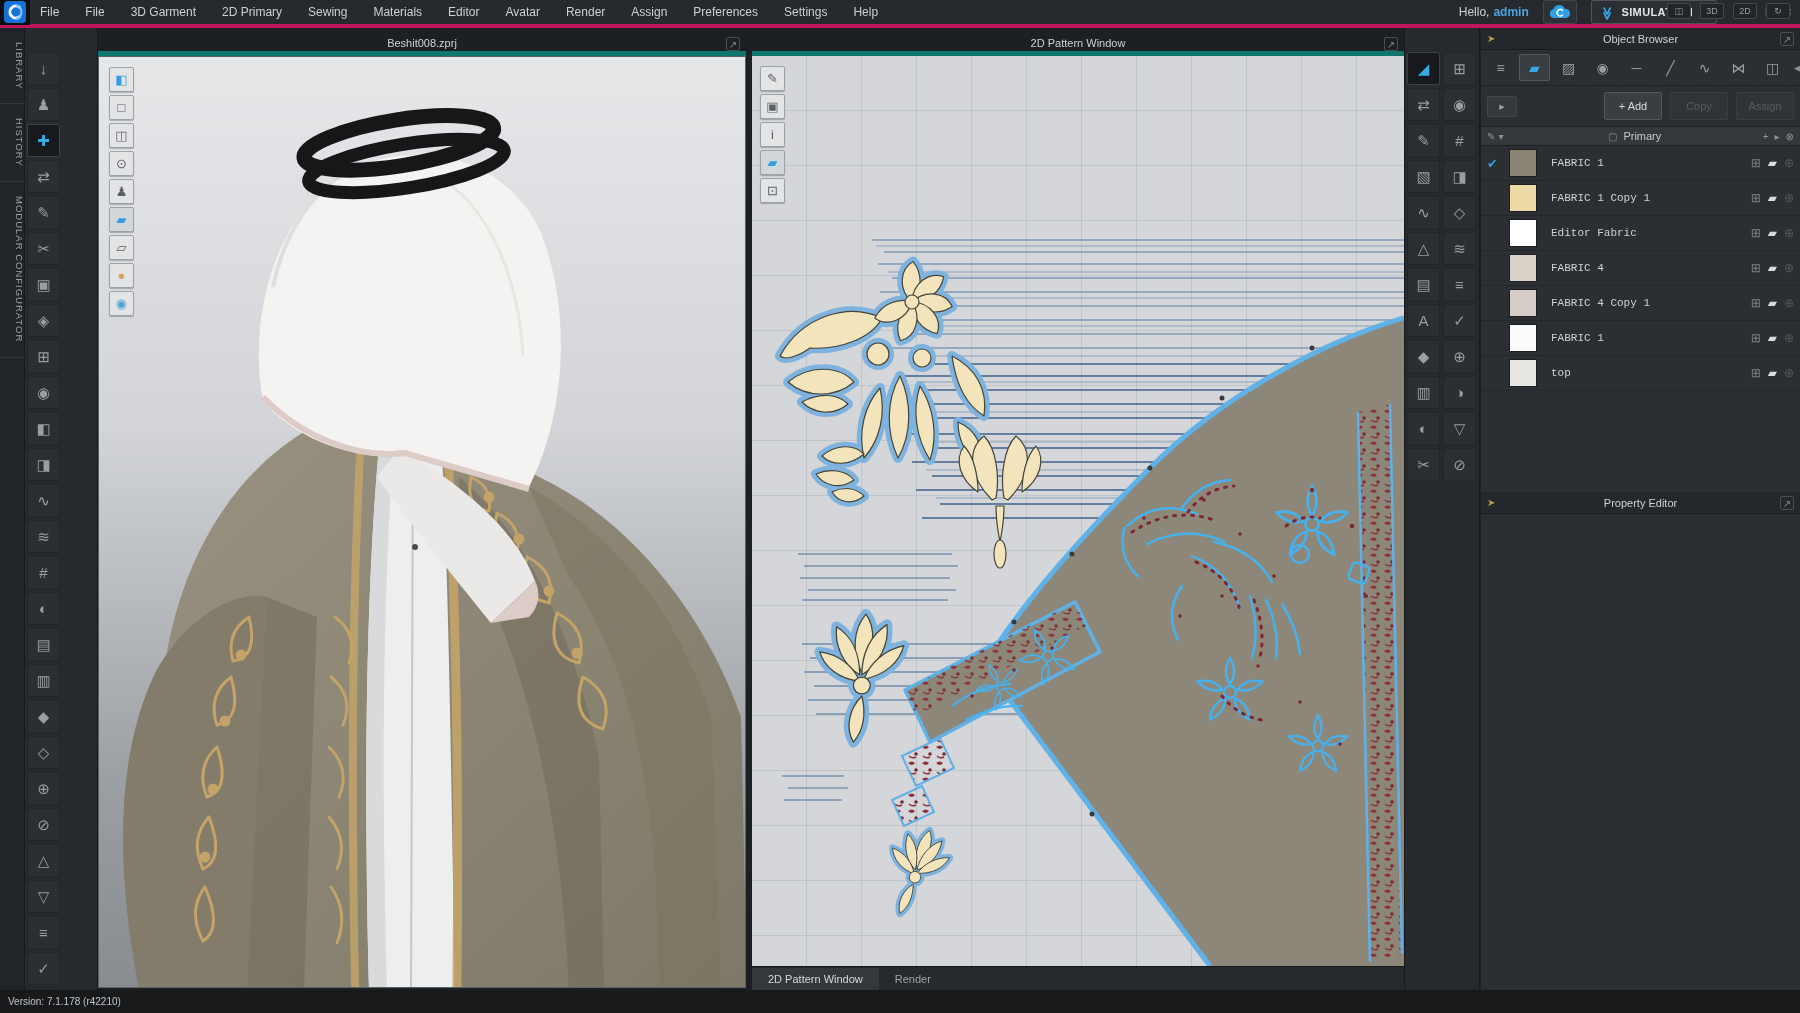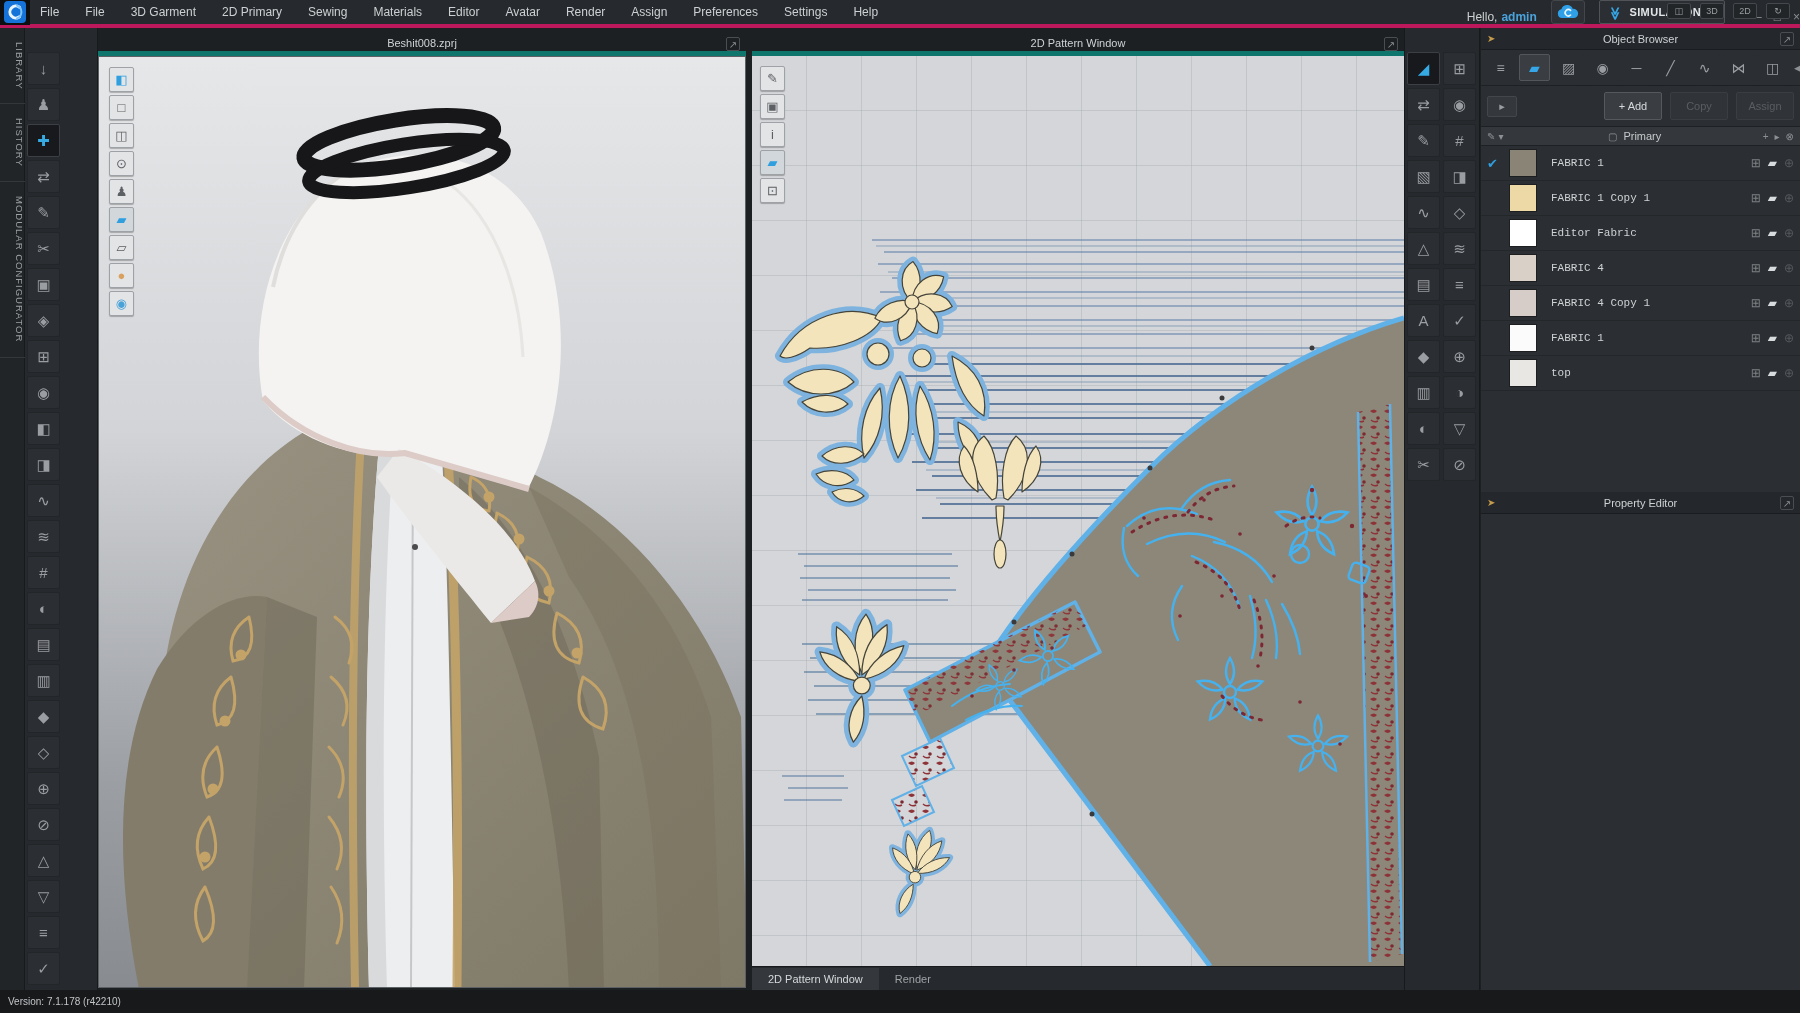--- a/index.html
+++ b/index.html
@@ -5,21 +5,21 @@
   html,body{margin:0;padding:0;background:#101214;}
   *{box-sizing:border-box;font-family:"Liberation Sans",sans-serif;}
   #stage{position:relative;width:1800px;height:1013px;background:#1d2023;overflow:hidden;color:#c8cbcd;}
 
   
   .topbar{position:absolute;left:0;top:0;width:1800px;height:28px;background:#26292d;display:flex;align-items:center;border-bottom:4px solid #be185d;}
   .logo{width:30px;height:26px;margin-right:10px;display:flex;align-items:center;justify-content:center;background:#0d0f11;}
   .logo svg{display:block;}
   .menus{display:flex;gap:26px;font-size:12px;color:#cdd0d2;}
   .menu-item{cursor:default;}
-  .topbar-right{margin-left:auto;display:flex;align-items:flex-end;gap:14px;font-size:12px;}
+  .topbar-right{margin-left:auto;display:flex;align-items:center;gap:14px;padding-right:8px;font-size:12px;}
   .greeting{color:#cdd0d2;}
   .greeting b{color:#4aa3dc;font-weight:bold;margin-left:4px;}
   .cloud-btn{width:34px;height:24px;border:1px solid #43474b;border-radius:3px;background:#2d3034;display:flex;align-items:center;justify-content:center;}
   .sim-btn{height:24px;border:1px solid #505459;border-radius:2px;background:#2b2e32;display:flex;align-items:center;gap:8px;padding:0 10px;}
   .sim-chev{color:#35a7e8;font-weight:bold;display:inline-block;transform:rotate(90deg);font-size:13px;letter-spacing:-2px;}
   .sim-label{font-size:11px;font-weight:bold;color:#e3e6e8;letter-spacing:.4px;}
   .sim-caret{color:#9a9da0;font-size:10px;}
   .win-btns{display:flex;gap:12px;margin-left:16px;color:#8d9093;font-size:12px;}
   .win-btn{cursor:default;}
 

